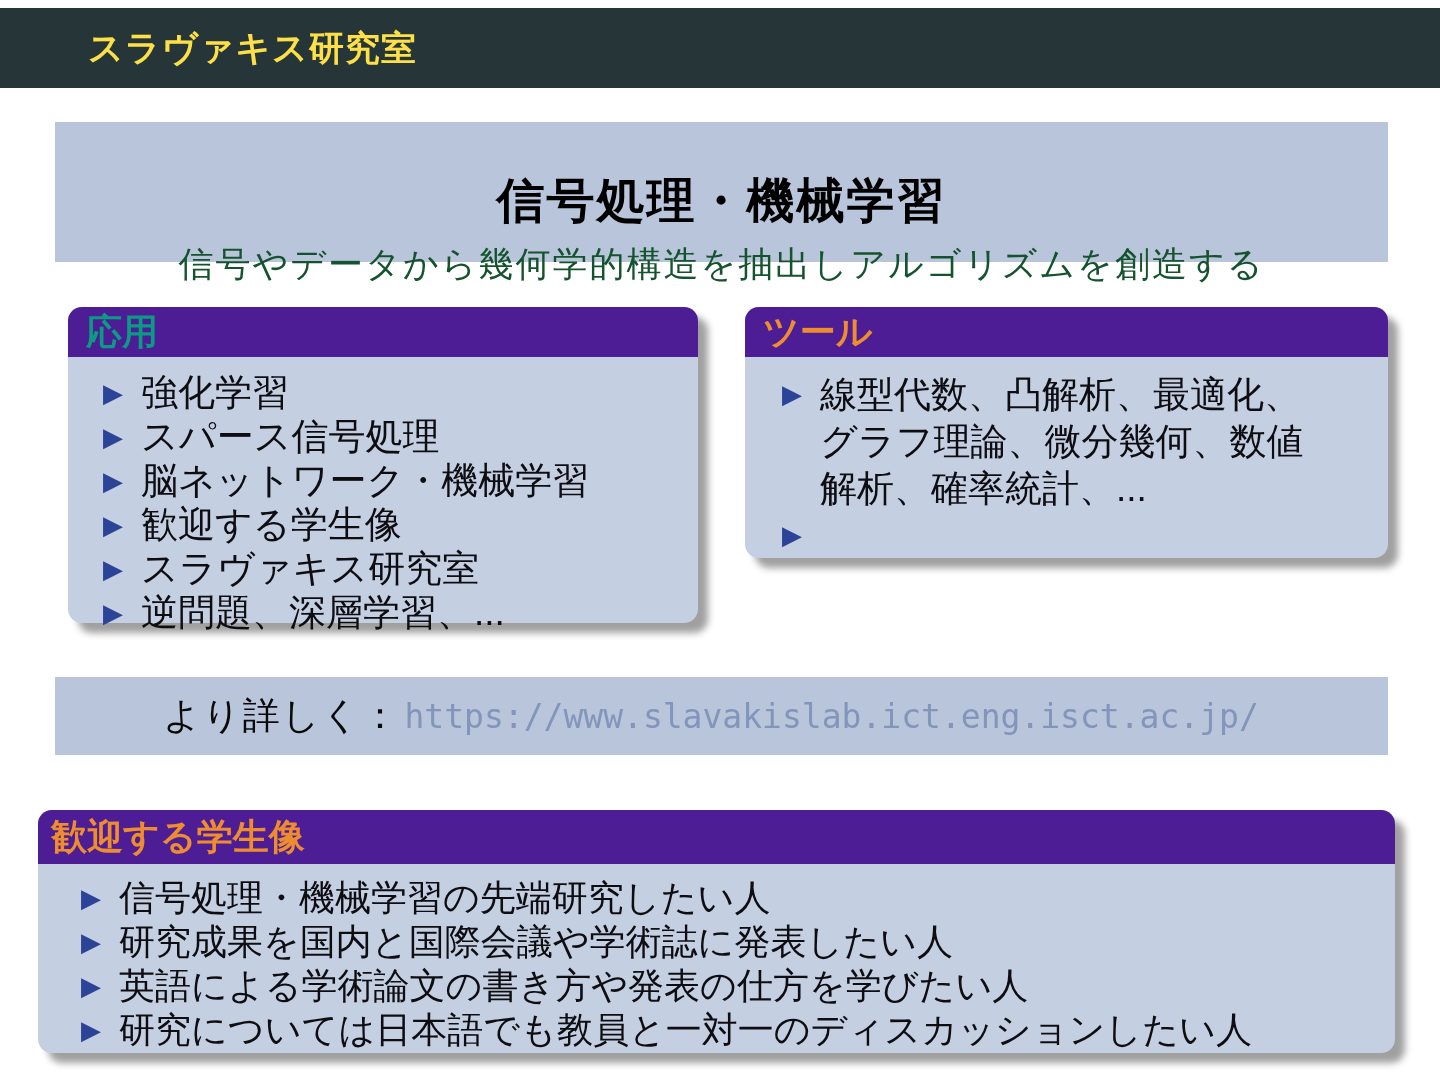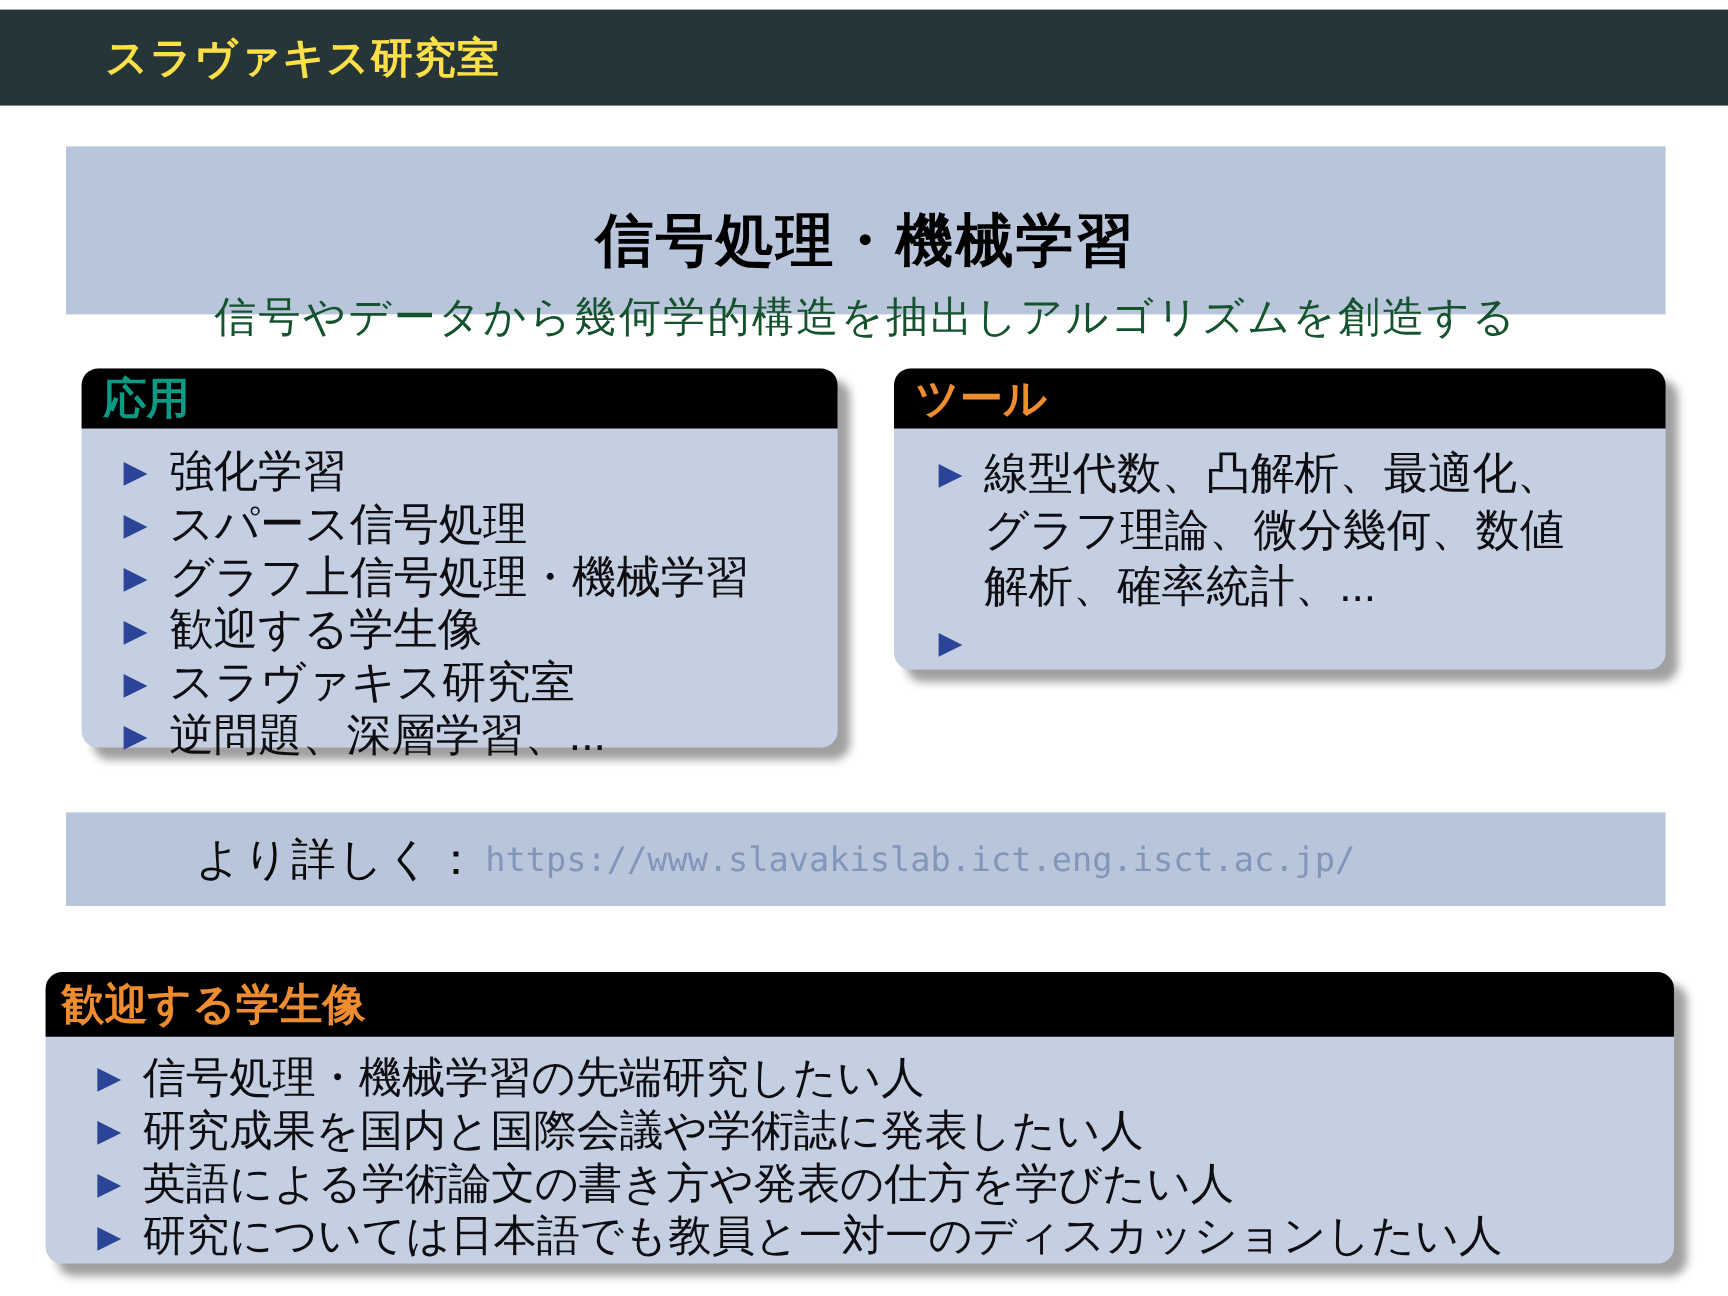--- a/index.html
+++ b/index.html
@@ -25,21 +25,21 @@
   }
   .hero-title { font-size:48px; font-weight:bold; color:#000; letter-spacing:2px;margin-top:38px; }
   .hero-subtitle { font-size:35px; color:#14532d; margin-top:8px; letter-spacing:2px; }
 
   
   .card {
     position:absolute; border-radius:14px;
     background:#c5cfe2; box-shadow:10px 10px 7px rgba(45,45,45,0.45);
   }
   .card-header {
-    background:#000000; height:50px; border-radius:14px 14px 0 0;
+    background:#4c1d95; height:50px; border-radius:14px 14px 0 0;
     display:flex; align-items:center; padding-left:18px;
   }
   .hdr { font-size:36px; font-weight:bold; }
   .hdr-teal { color:#0c9a84; }
   .hdr-orange { color:#ee8c30; }
 
   .card-body { padding:14px 10px 10px 0; }
   .item { display:flex; align-items:flex-start; }
   .marker {
     color:#2c4497; font-size:26px; line-height:44px; flex:0 0 auto;
@@ -60,21 +60,21 @@
   .bold-label { font-weight:bold; }
   .latin { font-family:"Liberation Sans", sans-serif; }
 
   
   .linkbox {
     position:absolute; left:55px; top:677px; width:1333px; height:78px;
     background:#b9c5da; display:flex; align-items:center; padding-left:108px;
   }
   .link-label { font-size:37px; color:#0a0a0a; letter-spacing:2px; }
   .link-url {
-    font-family:"DejaVu Sans Mono", monospace; font-size:28px; color:#8295ba;
+    font-family:"DejaVu Sans Mono", monospace; font-size:33px; color:#8295ba;
     margin-left:4px;
   }
 
   
   .students { left:38px; top:810px; width:1357px; height:243px; }
   .students .card-header { height:54px; padding-left:13px; border-radius:14px 14px 0 0; }
   .students .card-body { padding-left:25px; padding-top:12px; }
   .students .item-text { font-size:36px; line-height:44px; }
 </style>
 </head>
@@ -99,21 +99,21 @@
       <div class="item">
         <span class="marker">▶</span>
         <span class="item-text">強化学習</span>
       </div>
       <div class="item">
         <span class="marker">▶</span>
         <span class="item-text">スパース信号処理</span>
       </div>
       <div class="item">
         <span class="marker">▶</span>
-        <span class="item-text">グラフ上信号処理・機械学習</span>
+        <span class="item-text">脳ネットワーク・機械学習</span>
       </div>
       <div class="item">
         <span class="marker">▶</span>
         <span class="item-text">歓迎する学生像</span>
       </div>
       <div class="item">
         <span class="marker">▶</span>
         <span class="item-text">スラヴァキス研究室</span>
       </div>
       <div class="item">

